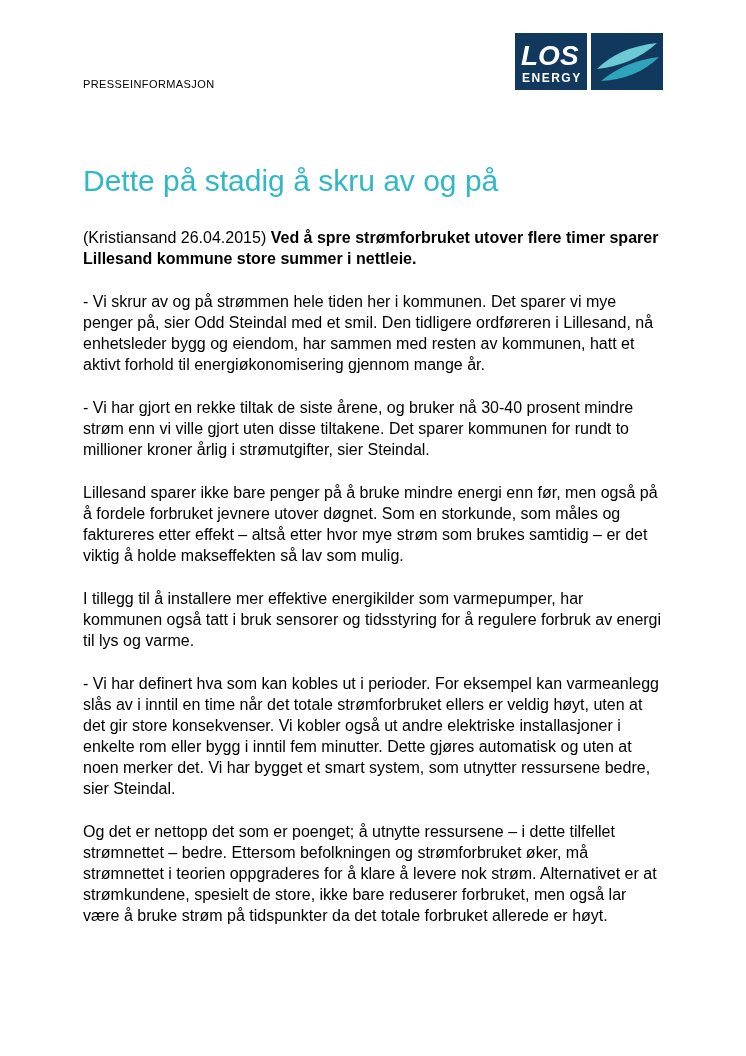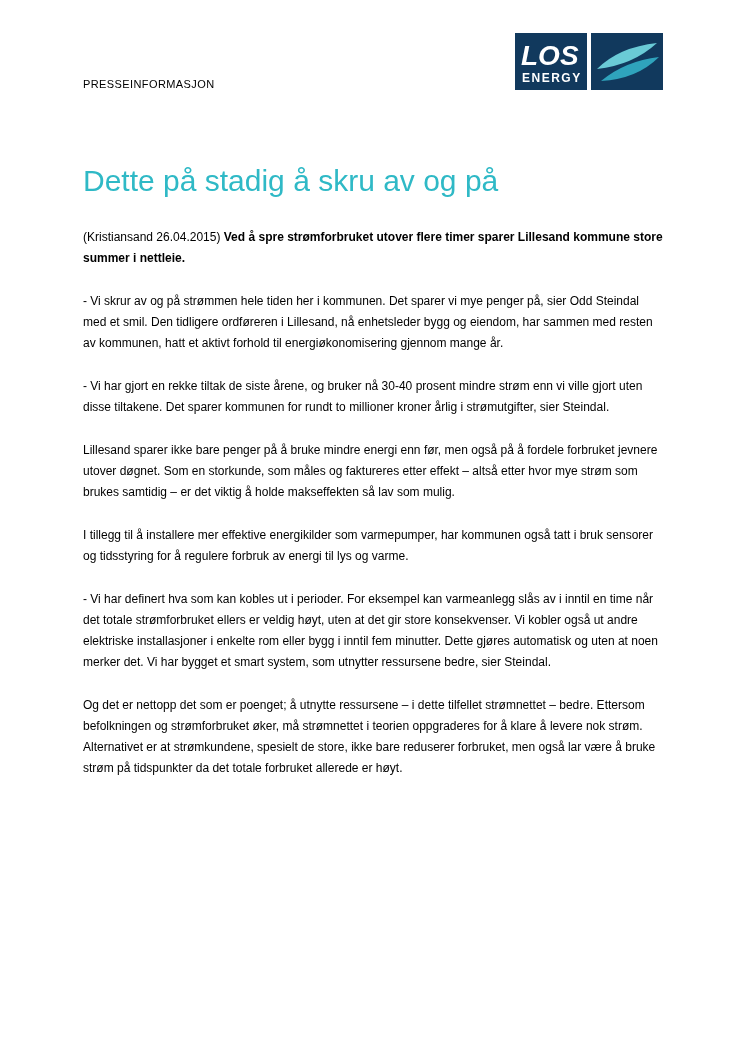--- a/index.html
+++ b/index.html
@@ -30,21 +30,21 @@
   .title {
     margin-top: 64px;
     color: #2FB9C6;
     font-size: 30px;
     font-weight: 400;
     line-height: 53px;
   }
   .body-copy { margin-top: 16px; }
   .body-copy p {
     margin: 0 0 22px 0;
-    font-size: 12px;
+    font-size: 16px;
     line-height: 21px;
   }
   .lead { font-weight: bold; }
   .lead .date { font-weight: normal; }
   .subheading {
     font-weight: bold;
     margin-bottom: 0 !important;
   }
   .after-subheading { margin-top: 0 !important; }
 </style>

